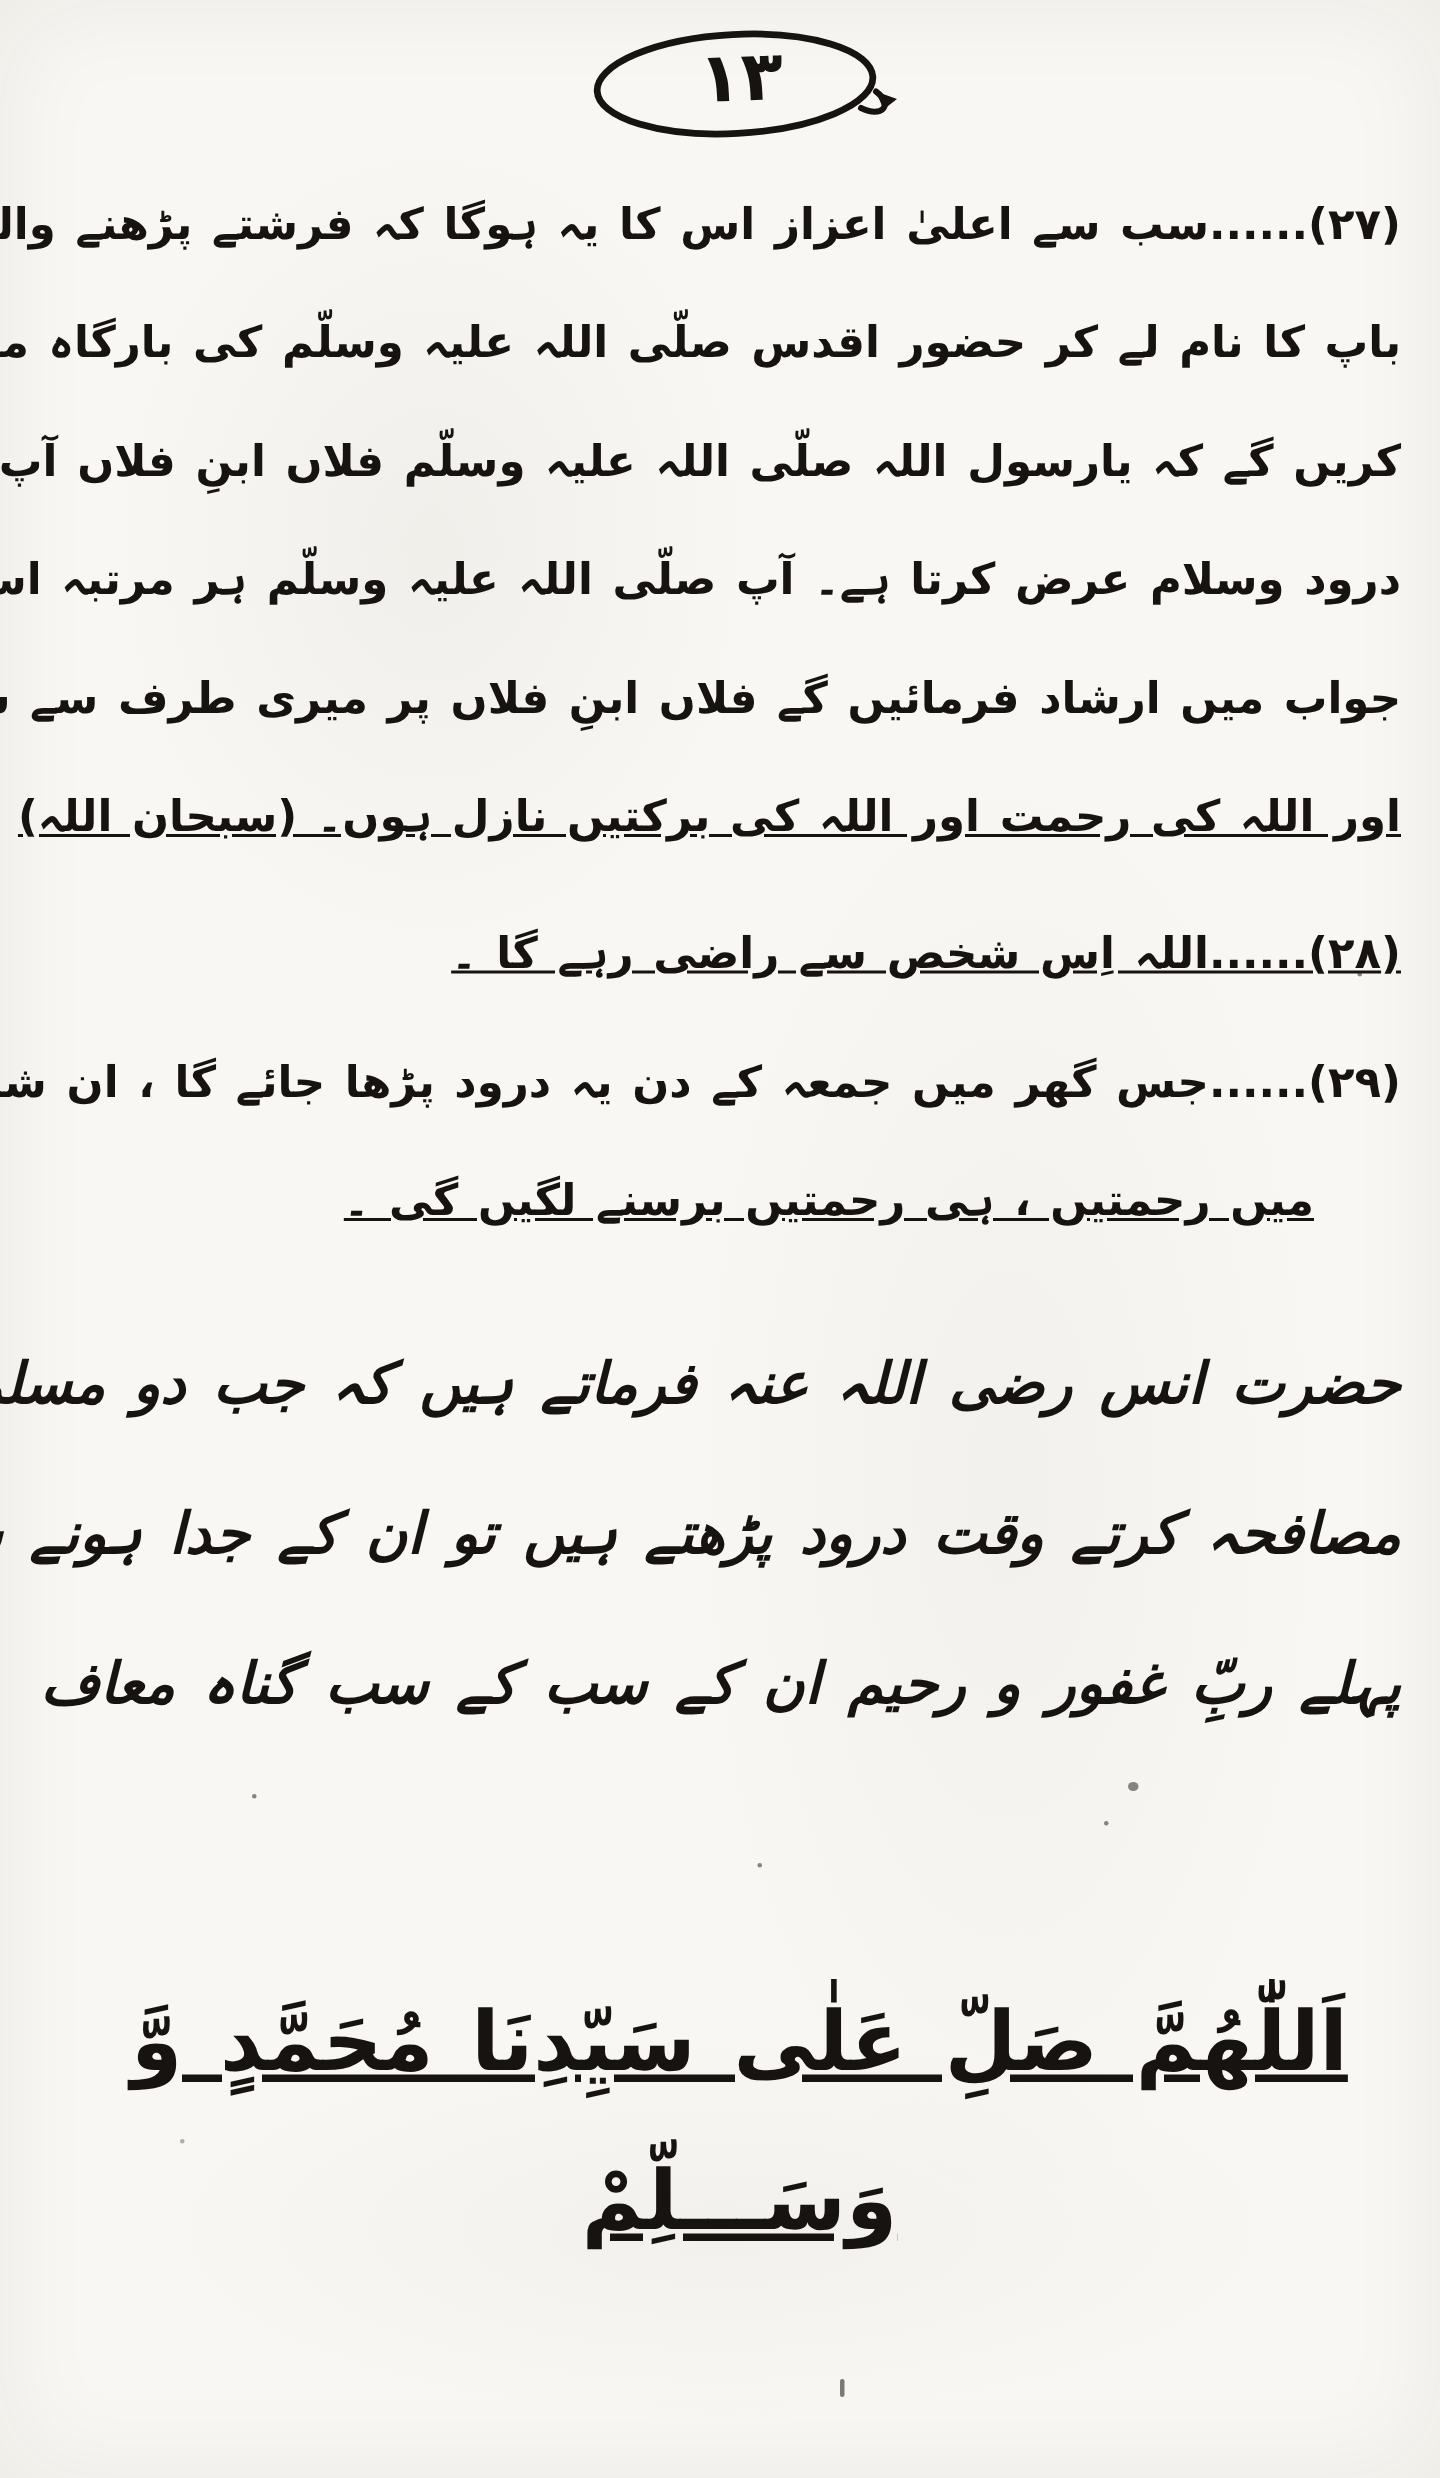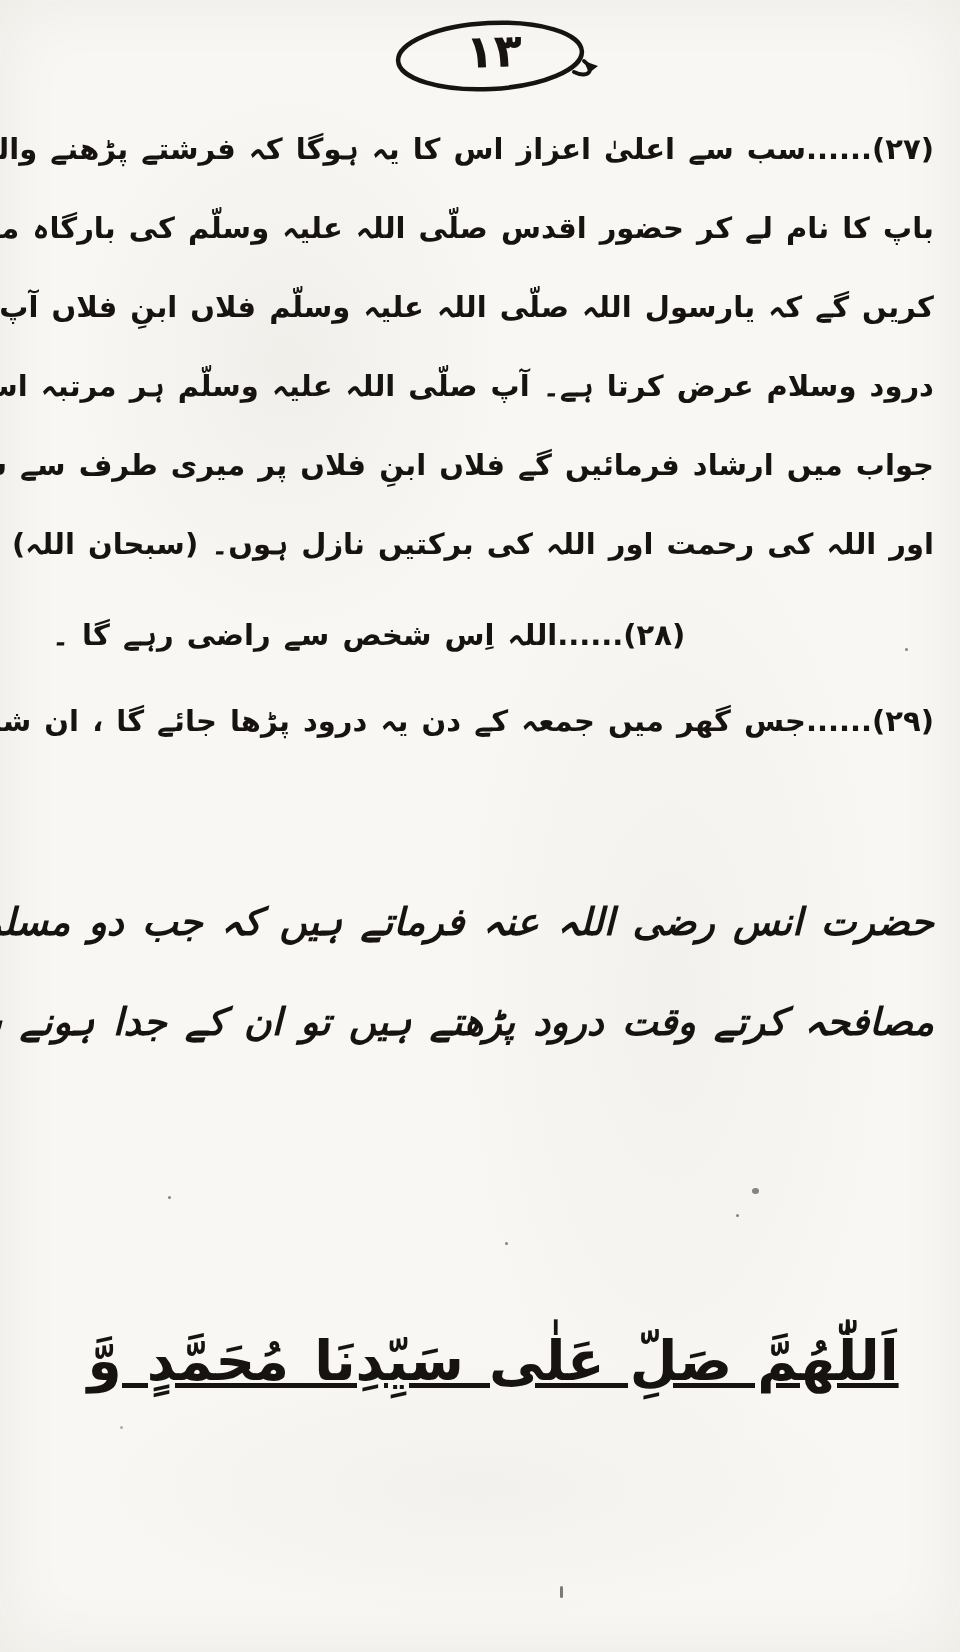--- a/index.html
+++ b/index.html
@@ -16,21 +16,21 @@
     color:#171310;
   }
   .block{position:absolute;left:0;right:0;padding:0 26px 0 52px;direction:rtl;}
   .line{
     white-space:nowrap;direction:rtl;unicode-bidi:plaintext;
     font-weight:bold;color:#171310;
   }
   
   .body-text .line{font-size:29px;line-height:79px;height:79px;word-spacing:3px;}
   .just{text-align:justify;text-align-last:justify;}
-  .start{text-align:left;}
+  .start{text-align:right;text-decoration:underline;}
   .center{text-align:center;}
   #p27{top:110px;}
   #p28{top:596px;}
   #p29{top:682px;}
   #p29 .cont{padding-right:58px;}
   
   #hadith{top:872px;}
   #hadith .line{font-size:38px;line-height:100px;height:100px;font-style:italic;word-spacing:5px;}
   #hadith .tail{margin-top:30px;padding-right:56px;}
   
@@ -75,29 +75,32 @@
     <div class="line just">جواب میں ارشاد فرمائیں گے فلاں ابنِ فلاں پر میری طرف سے سلام</div>
     <div class="line start">اور اللہ کی رحمت اور اللہ کی برکتیں نازل ہوں۔ (سبحان اللہ)</div>
   </div>
 
   <div id="p28" class="block body-text">
     <div class="line start">(۲۸)......اللہ اِس شخص سے راضی رہے گا ۔</div>
   </div>
 
   <div id="p29" class="block body-text">
     <div class="line just">(۲۹)......جس گھر میں جمعہ کے دن یہ درود پڑھا جائے گا ، ان شاء اللہ اس گھر</div>
+    <div class="line start cont">میں رحمتیں ، ہی رحمتیں برسنے لگیں گی ۔</div>
   </div>
 
   <div id="hadith" class="block">
     <div class="line center">حضرت انس رضی اللہ عنہ فرماتے ہیں کہ جب دو مسلمان</div>
     <div class="line just">مصافحہ کرتے وقت درود پڑھتے ہیں تو ان کے جدا ہونے سے</div>
+    <div class="line center">پہلے ربِّ غفور و رحیم ان کے سب کے سب گناہ معاف</div>
   </div>
 
   <div id="dua" class="block">
     <div class="line center">اَللّٰهُمَّ صَلِّ عَلٰی سَیِّدِنَا مُحَمَّدٍ وَّ</div>
+    <div class="line center">وَسَـــلِّمْ</div>
   </div>
 
   <div class="speck s1"></div>
   <div class="speck s2"></div>
   <div class="speck s3"></div>
   <div class="speck s4"></div>
   <div class="speck s5"></div>
   <div class="speck s6"></div>
   <div class="speck s7"></div>
 

